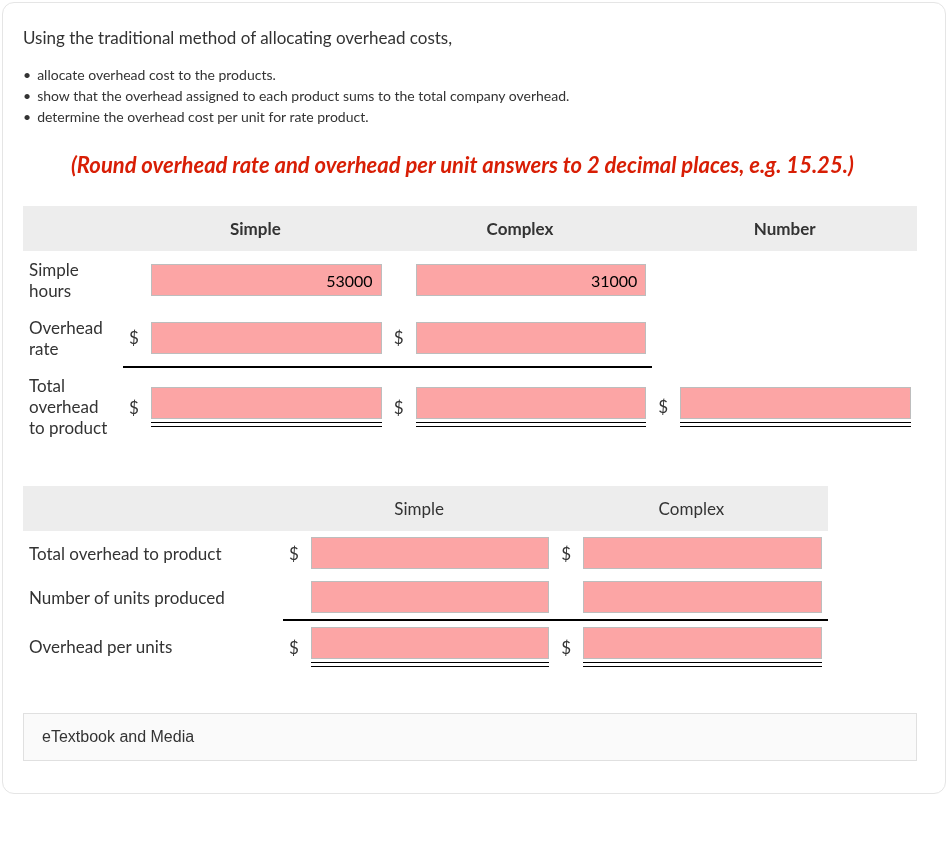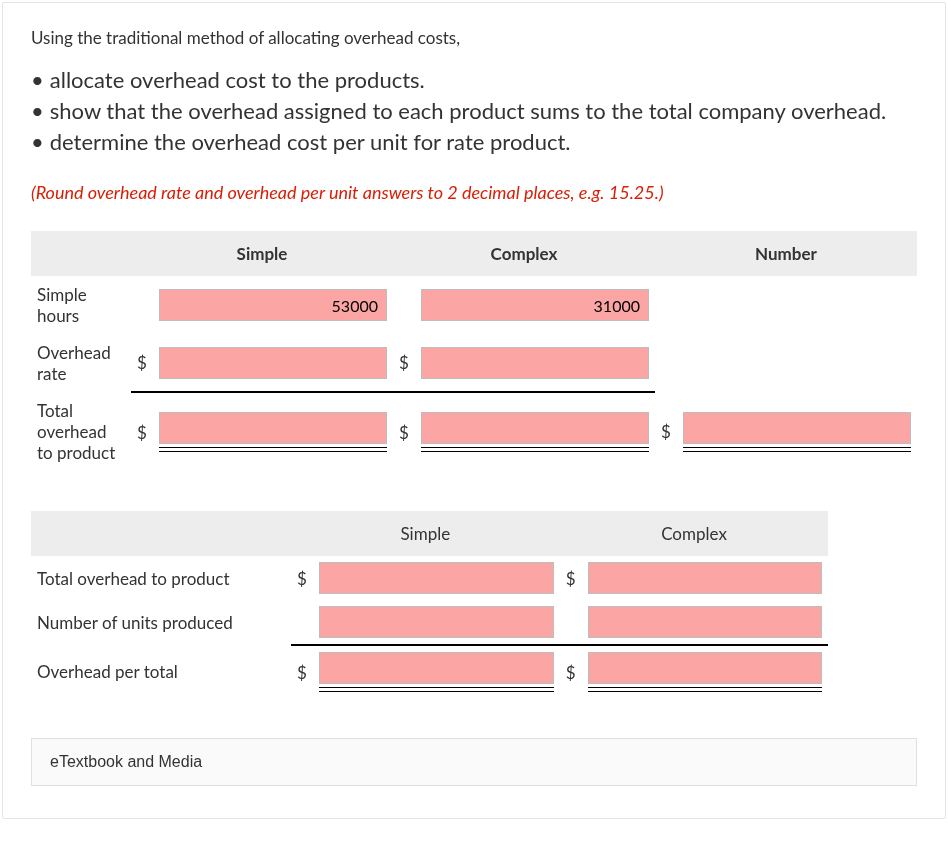--- a/index.html
+++ b/index.html
@@ -6,41 +6,42 @@
     body {
       font-family: "Lato", "Helvetica Neue", Arial, sans-serif;
       font-size: 16px;
       color: #333;
       background: #fff;
       width: 948px;
       padding: 0;
     }
     .container {
       border: 1px solid #e5e5e5;
-      border-radius: 2px;
-      padding: 24px 28px 32px 28px;
+      border-radius: 12px;
+      padding: 24px 28px 32px 20px;
       margin: 2px;
     }
     .intro { margin-bottom: 18px; font-size: 17px; }
     ul.bullets {
       list-style: none;
       padding-left: 0;
       margin-bottom: 26px;
     }
-    ul.bullets li { font-size: 22px; margin-bottom: 4px; }
+    ul.bullets li { font-size: 14px; margin-bottom: 4px; }
     ul.bullets li::before {
       content: "•";
       margin-right: 6px;
     }
     .instruction {
       color: #d81e05;
       font-style: italic;
-      font-weight: 400;
-      font-size: 18px;
+      font-weight: 700;
+      font-size: 22px;
       margin-bottom: 28px;
+      margin-left: 48px;
     }
     table.grid {
       border-collapse: collapse;
       width: 100%;
     }
     table.grid th {
       background: #ededed;
       font-weight: 700;
       text-align: center;
       padding: 12px 8px;
@@ -184,21 +185,21 @@
       <td><input class="cell wide-input" value="" style=""></td>
     </tr>
     <tr>
       <td class="rowlabel2">Number of units produced</td>
       <td class="dollar single-underline"></td>
       <td class="single-underline"><input class="cell wide-input" value="" style=""></td>
       <td class="dollar single-underline"></td>
       <td class="single-underline"><input class="cell wide-input" value="" style=""></td>
     </tr>
     <tr>
-      <td class="rowlabel2">Overhead per total</td>
+      <td class="rowlabel2">Overhead per units</td>
       <td class="dollar">$</td>
       <td>
             <div class="dbl-wrap">
               <div class="dbl-inner"><input class="cell wide-input" value="" style=""></div>
             </div>
           </td>
       <td class="dollar">$</td>
       <td>
             <div class="dbl-wrap">
               <div class="dbl-inner"><input class="cell wide-input" value="" style=""></div>

